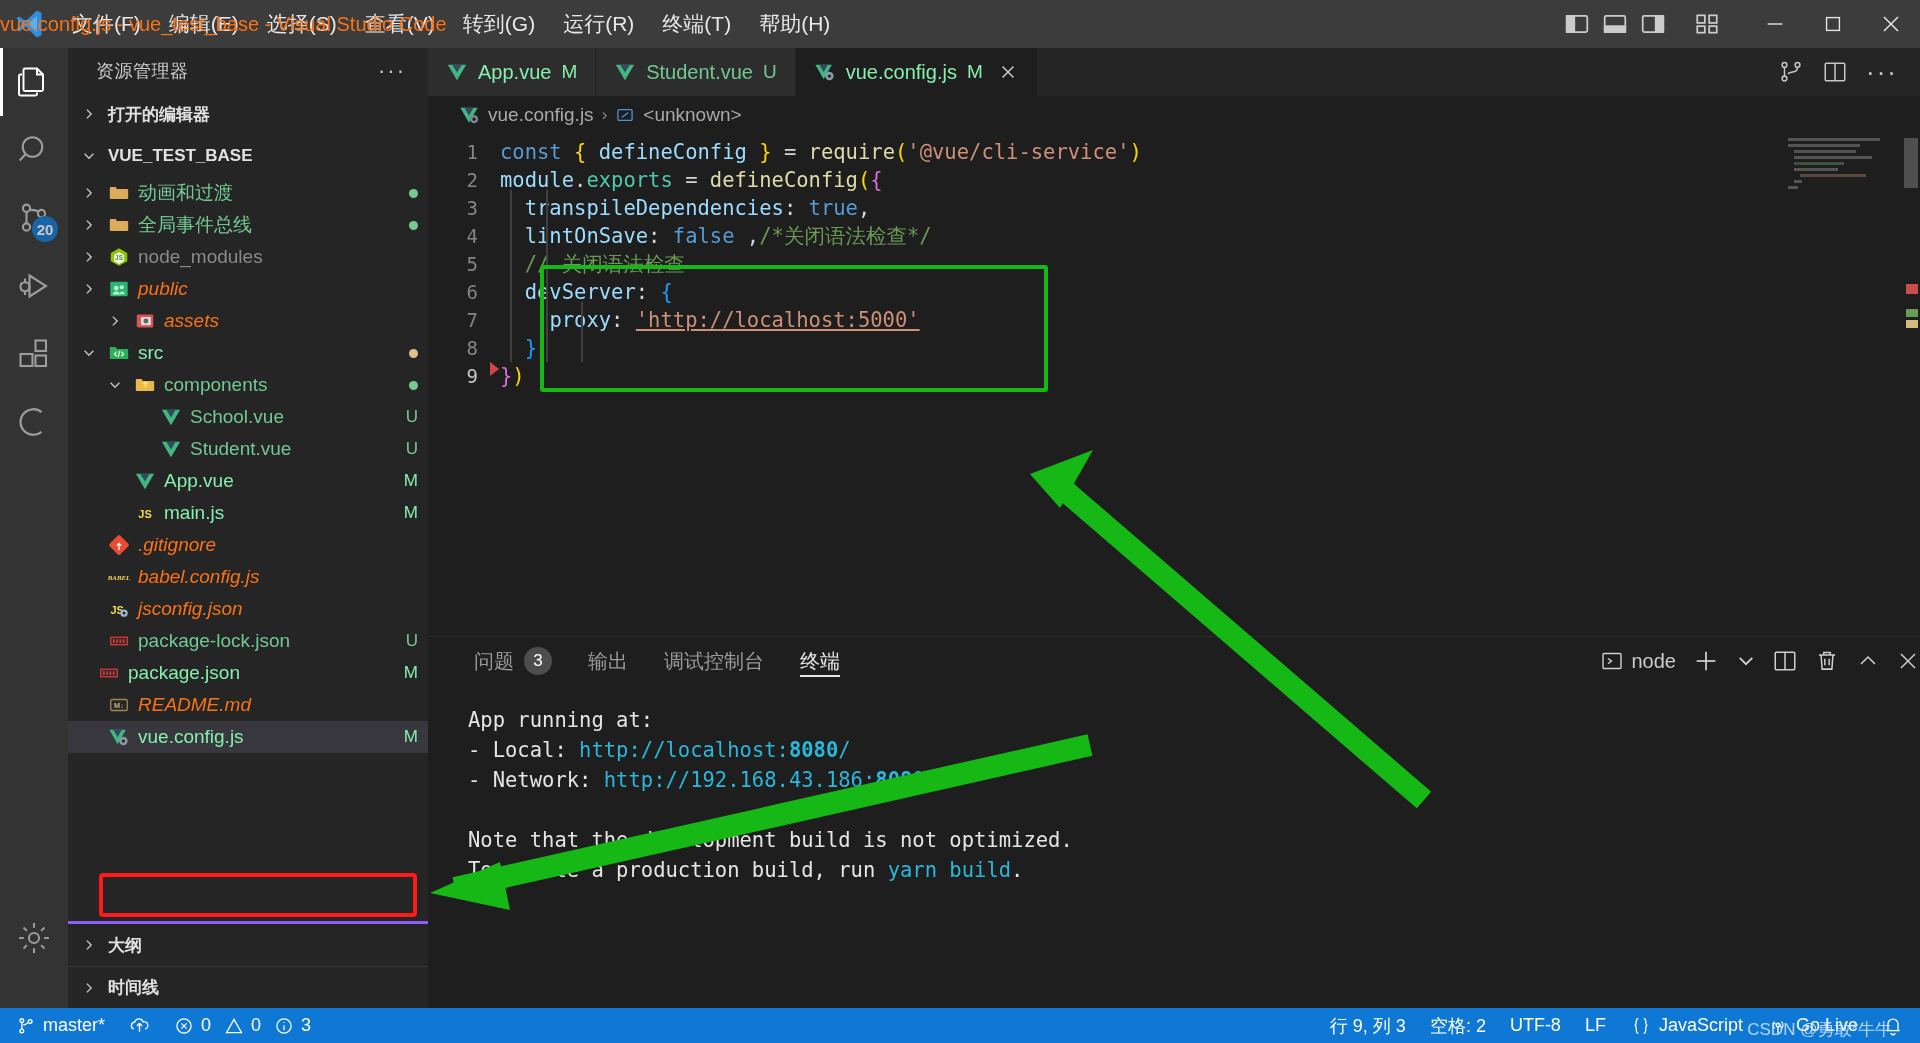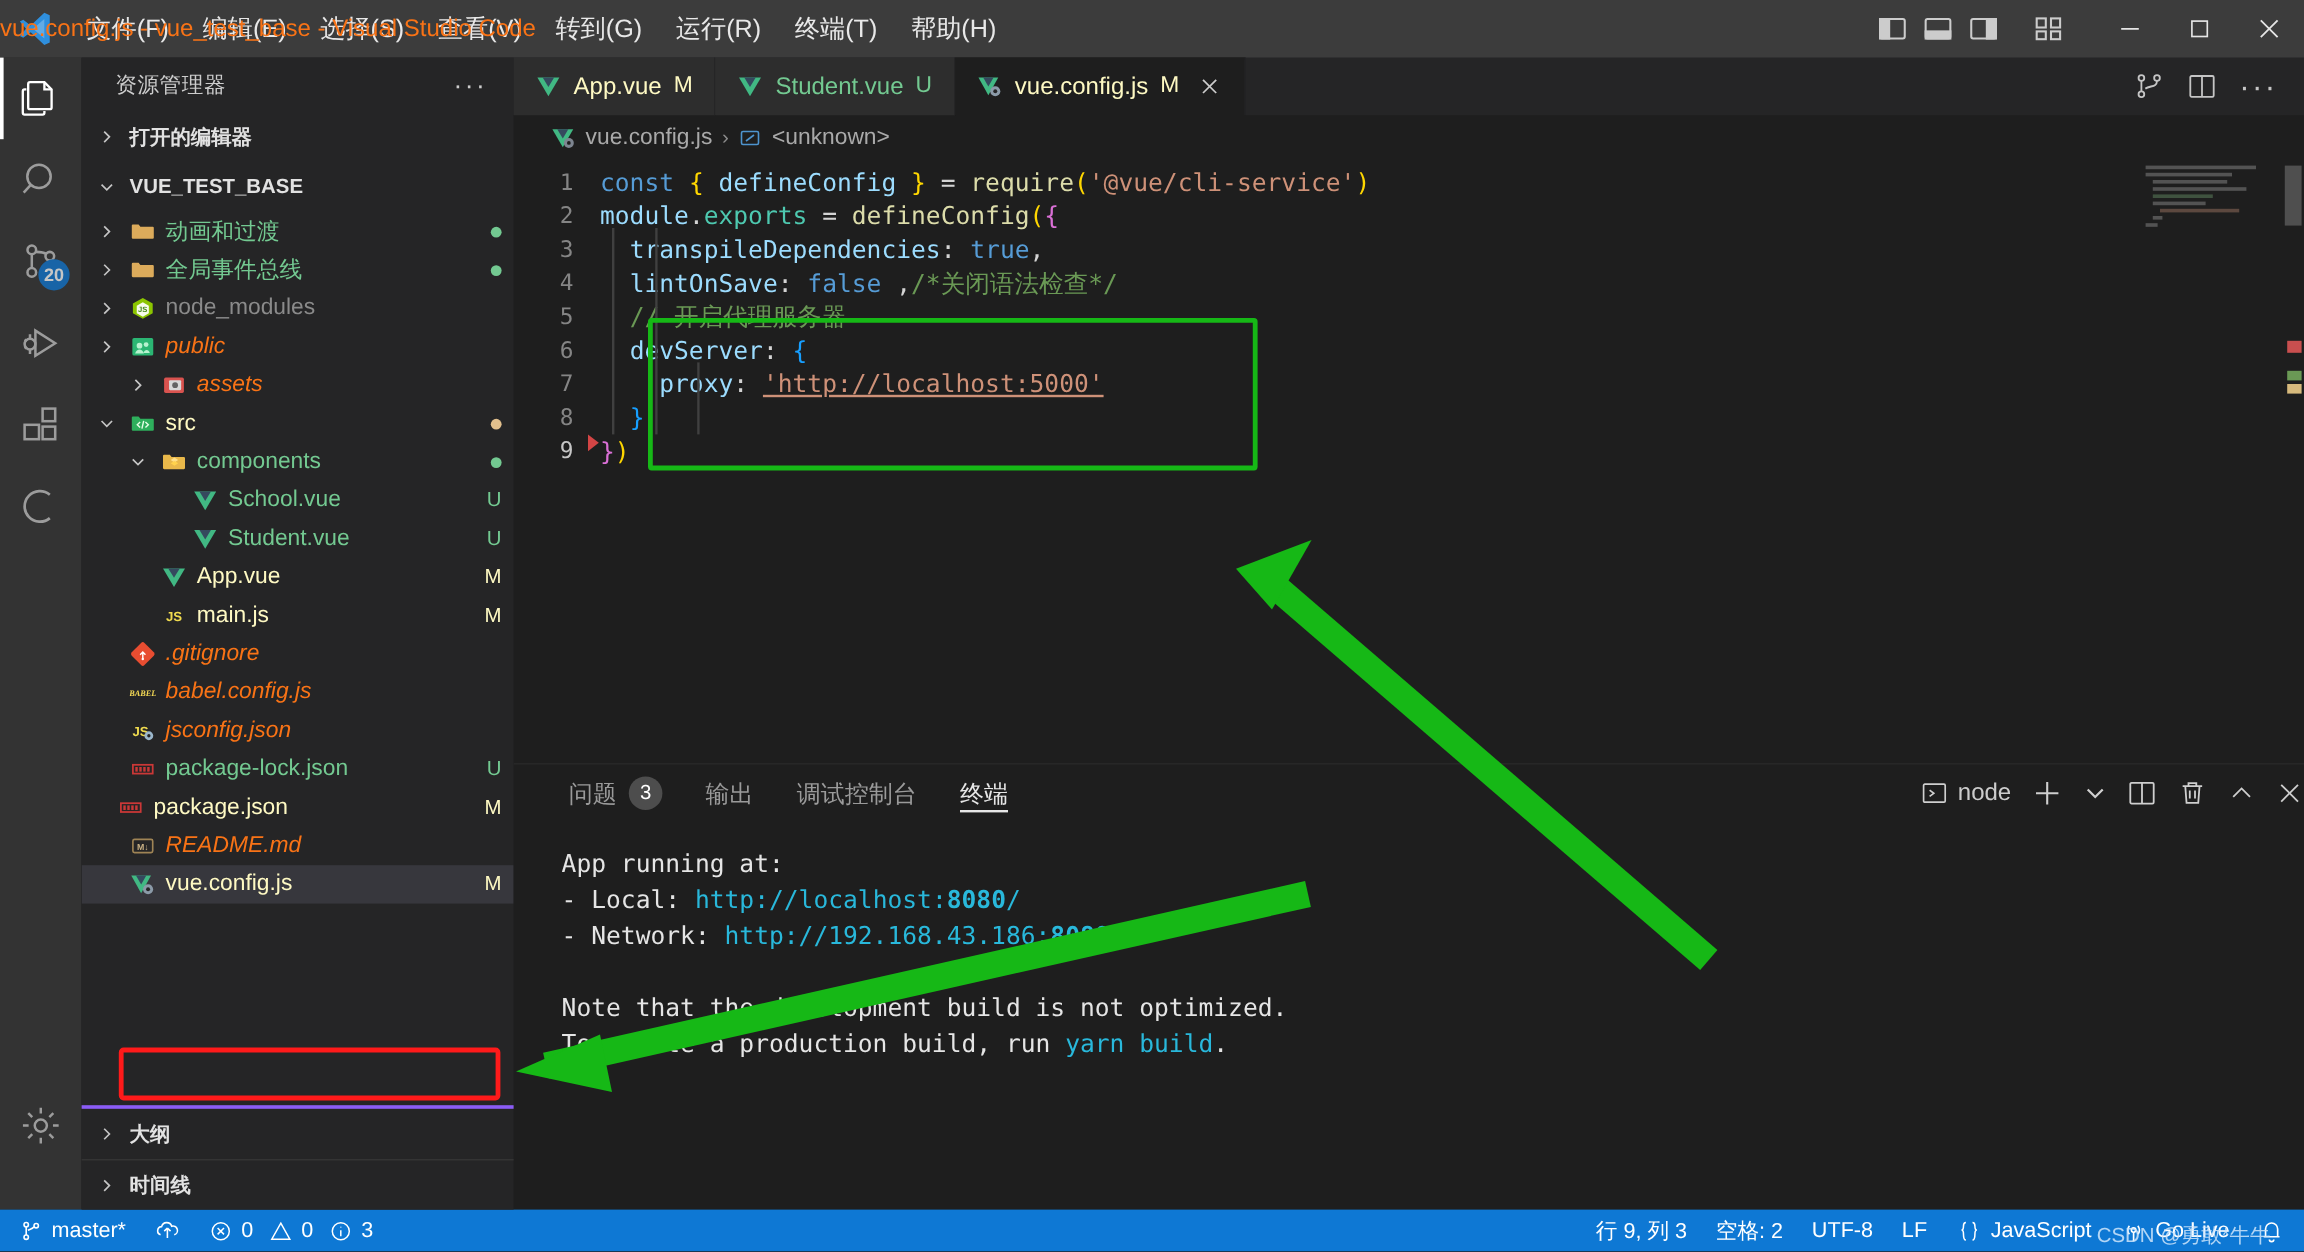--- a/index.html
+++ b/index.html
@@ -69,21 +69,21 @@
   .row {
     height: 32px; display: flex; align-items: center; gap: 6px;
     white-space: nowrap; cursor: pointer; position: relative; padding-right: 10px;
   }
   .row.selected { background: #37373d; }
   .twisty { width: 22px; display: flex; justify-content: center; flex: none; color: #c5c5c5; }
   .ficon { width: 26px; display: flex; justify-content: center; align-items: center; flex: none; }
   .fname { font-size: 19px; }
   .status-letter { margin-left: auto; font-size: 17px; padding-left: 10px; }
   .dot { margin-left: auto; width: 9px; height: 9px; border-radius: 50%; }
-  .c-green { color: #73c991; } .c-orange { color: #fef9c3; }
+  .c-green { color: #73c991; } .c-orange { color: #86efac; }
   .c-default { color: #f97316; font-style: italic; } .c-muted { color: #8a8a8a; }
   .bg-green { background: #73c991; } .bg-orange { background: #e2c08d; }
   .sb-bottom { border-top: 3px solid #8b5cf6; }
 
   
   .editor-region { flex: 1; display: flex; flex-direction: column; min-width: 0; background: #1e1e1e; }
   .tabbar { height: 48px; background: #252526; display: flex; align-items: stretch; flex: none; }
   .tab {
     display: flex; align-items: center; gap: 10px; padding: 0 18px;
     background: #2d2d2d; border-right: 1px solid #252526; font-size: 20px; cursor: pointer;
@@ -656,21 +656,21 @@
         </span>
         <span>&lt;unknown&gt;</span>
       </div>
 
       <div class="code-area">
         <div class="code" id="code">
             <div class="cline"><span class="lnum">1</span><span class="ctext"><span class="k-kw">const </span><span class="k-b1">{</span><span class="k-plain"> </span><span class="k-var">defineConfig</span><span class="k-plain"> </span><span class="k-b1">}</span><span class="k-plain"> = </span><span class="k-fn">require</span><span class="k-b1">(</span><span class="k-str">'@vue/cli-service'</span><span class="k-b1">)</span></span></div>
             <div class="cline"><span class="lnum">2</span><span class="ctext"><span class="k-var">module</span><span class="k-plain">.</span><span class="k-exp">exports</span><span class="k-plain"> = </span><span class="k-fn">defineConfig</span><span class="k-b1">(</span><span class="k-b2">{</span></span></div>
             <div class="cline"><span class="lnum">3</span><span class="ctext"><span class="k-plain">  </span><span class="k-prop">transpileDependencies</span><span class="k-plain">: </span><span class="k-bool">true</span><span class="k-plain">,</span></span></div>
             <div class="cline"><span class="lnum">4</span><span class="ctext"><span class="k-plain">  </span><span class="k-prop">lintOnSave</span><span class="k-plain">: </span><span class="k-bool">false</span><span class="k-plain"> ,</span><span class="k-com">/*关闭语法检查*/</span></span></div>
-            <div class="cline"><span class="lnum">5</span><span class="ctext"><span class="k-plain">  </span><span class="k-com">// 开启代理服务器</span></span></div>
+            <div class="cline"><span class="lnum">5</span><span class="ctext"><span class="k-plain">  </span><span class="k-com">// 关闭语法检查</span></span></div>
             <div class="cline"><span class="lnum">6</span><span class="ctext"><span class="k-plain">  </span><span class="k-prop">devServer</span><span class="k-plain">: </span><span class="k-b3">{</span></span></div>
             <div class="cline"><span class="lnum">7</span><span class="ctext"><span class="k-plain">    </span><span class="k-prop">proxy</span><span class="k-plain">: </span><span class="k-str underline-link">'http://localhost:5000'</span></span></div>
             <div class="cline"><span class="lnum">8</span><span class="ctext"><span class="k-plain">  </span><span class="k-b3">}</span></span></div>
             <div class="cline"><span class="lnum cur">9</span><span class="ctext"><span class="k-b2">}</span><span class="k-b1">)</span></span></div>
             <div style="position: absolute; left: 0px; top: 0px; pointer-events: none;">
   <div style="position:absolute;left:82px;top:56px;width:2px;height:172px;background:#404040"></div>
   <div style="position:absolute;left:118px;top:56px;width:2px;height:172px;background:#404040"></div>
   <div style="position:absolute;left:153px;top:168px;width:2px;height:60px;background:#404040"></div>
   <div style="position:absolute;left:62px;top:228px;width:0;height:0;border-left:9px solid #d34545;border-top:7px solid transparent;border-bottom:7px solid transparent"></div>
             </div>

